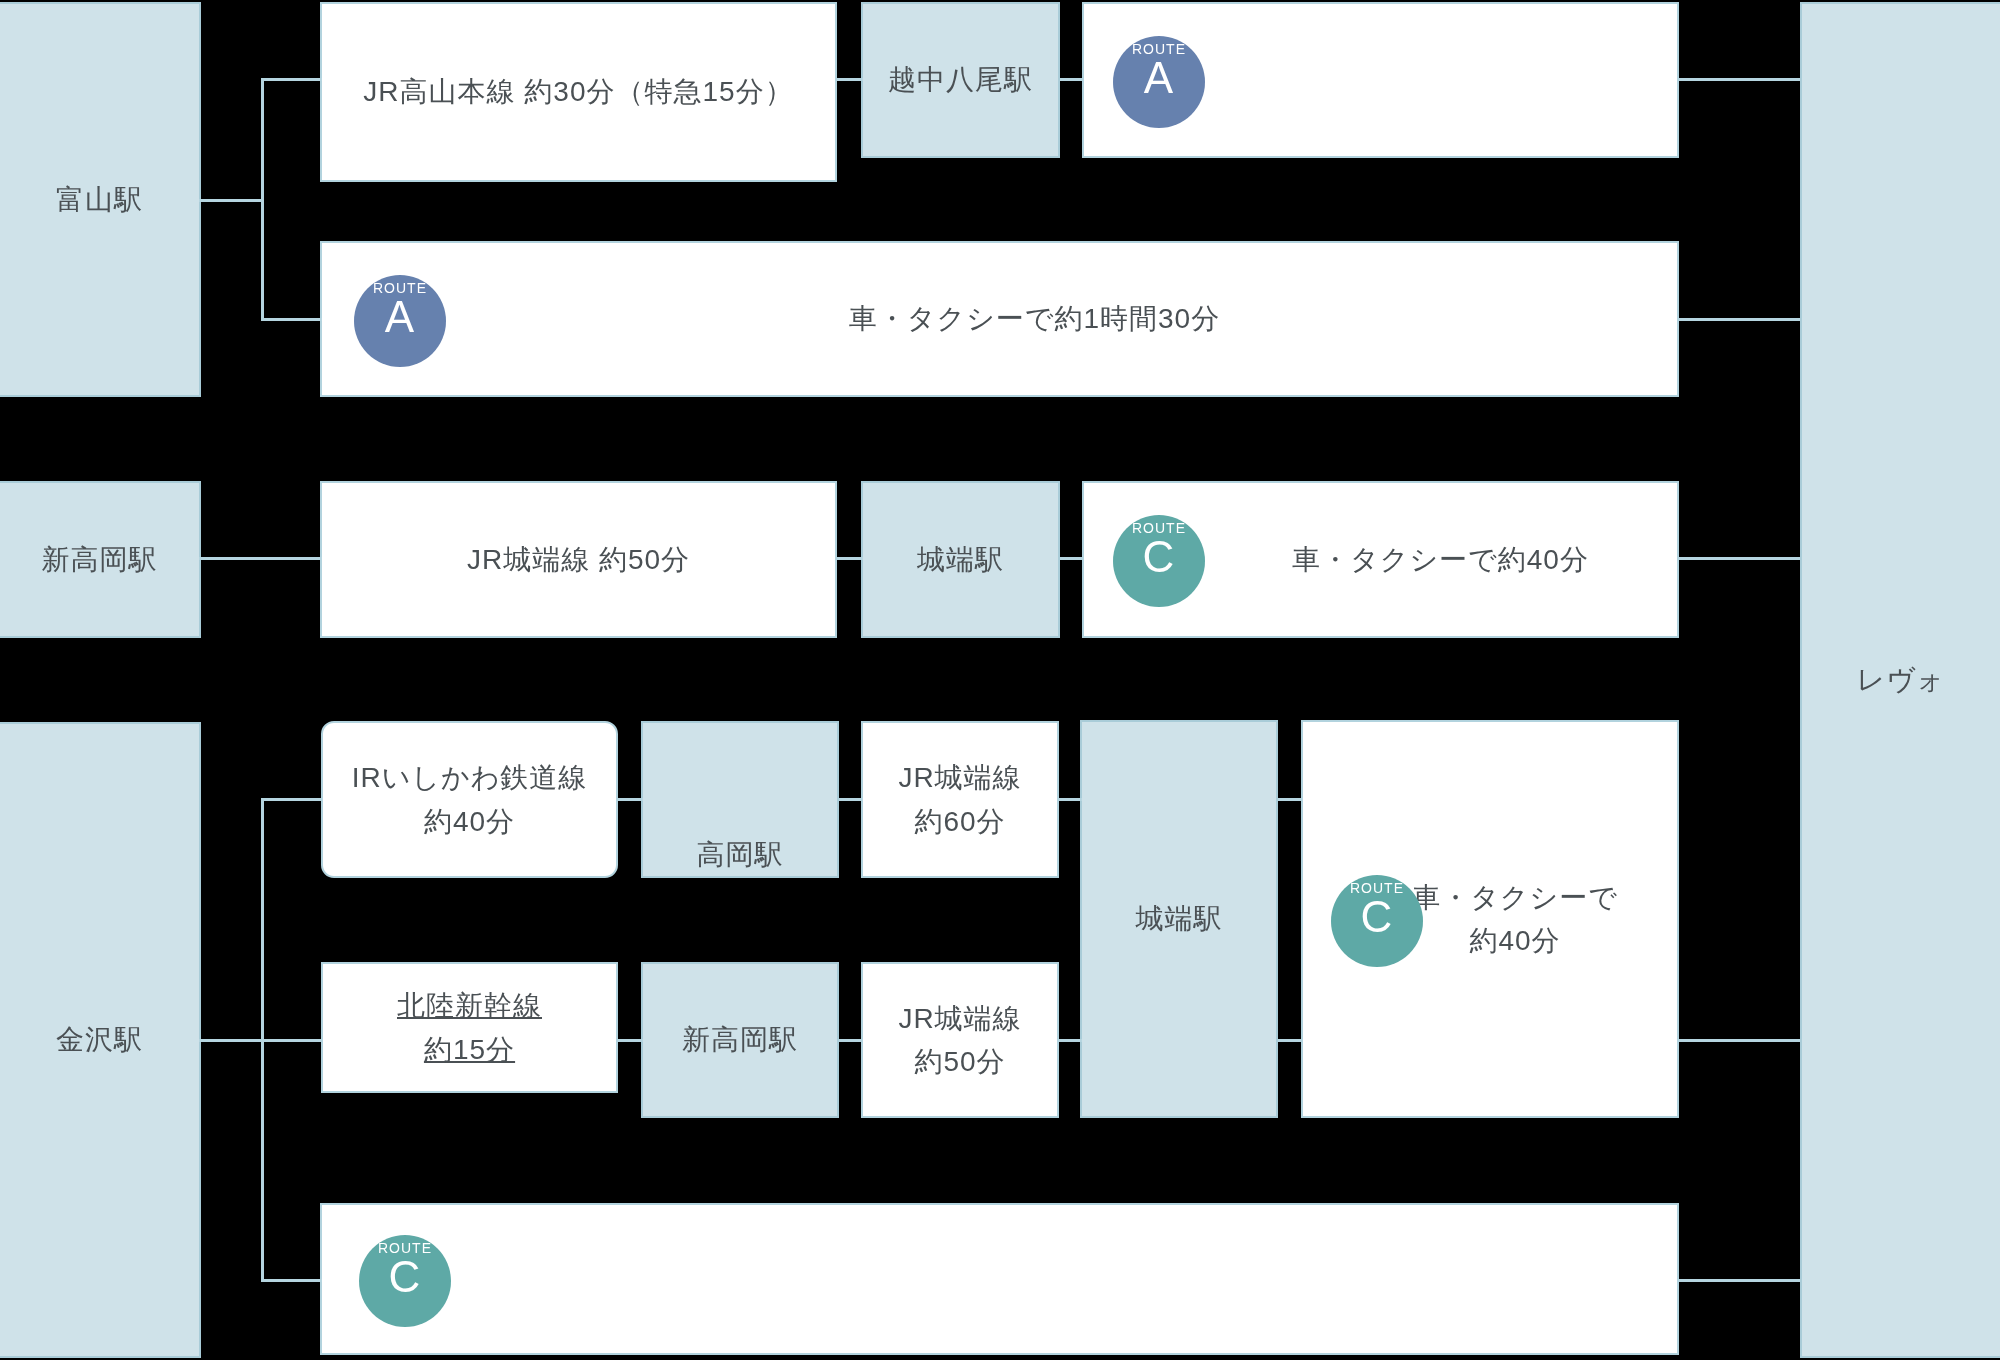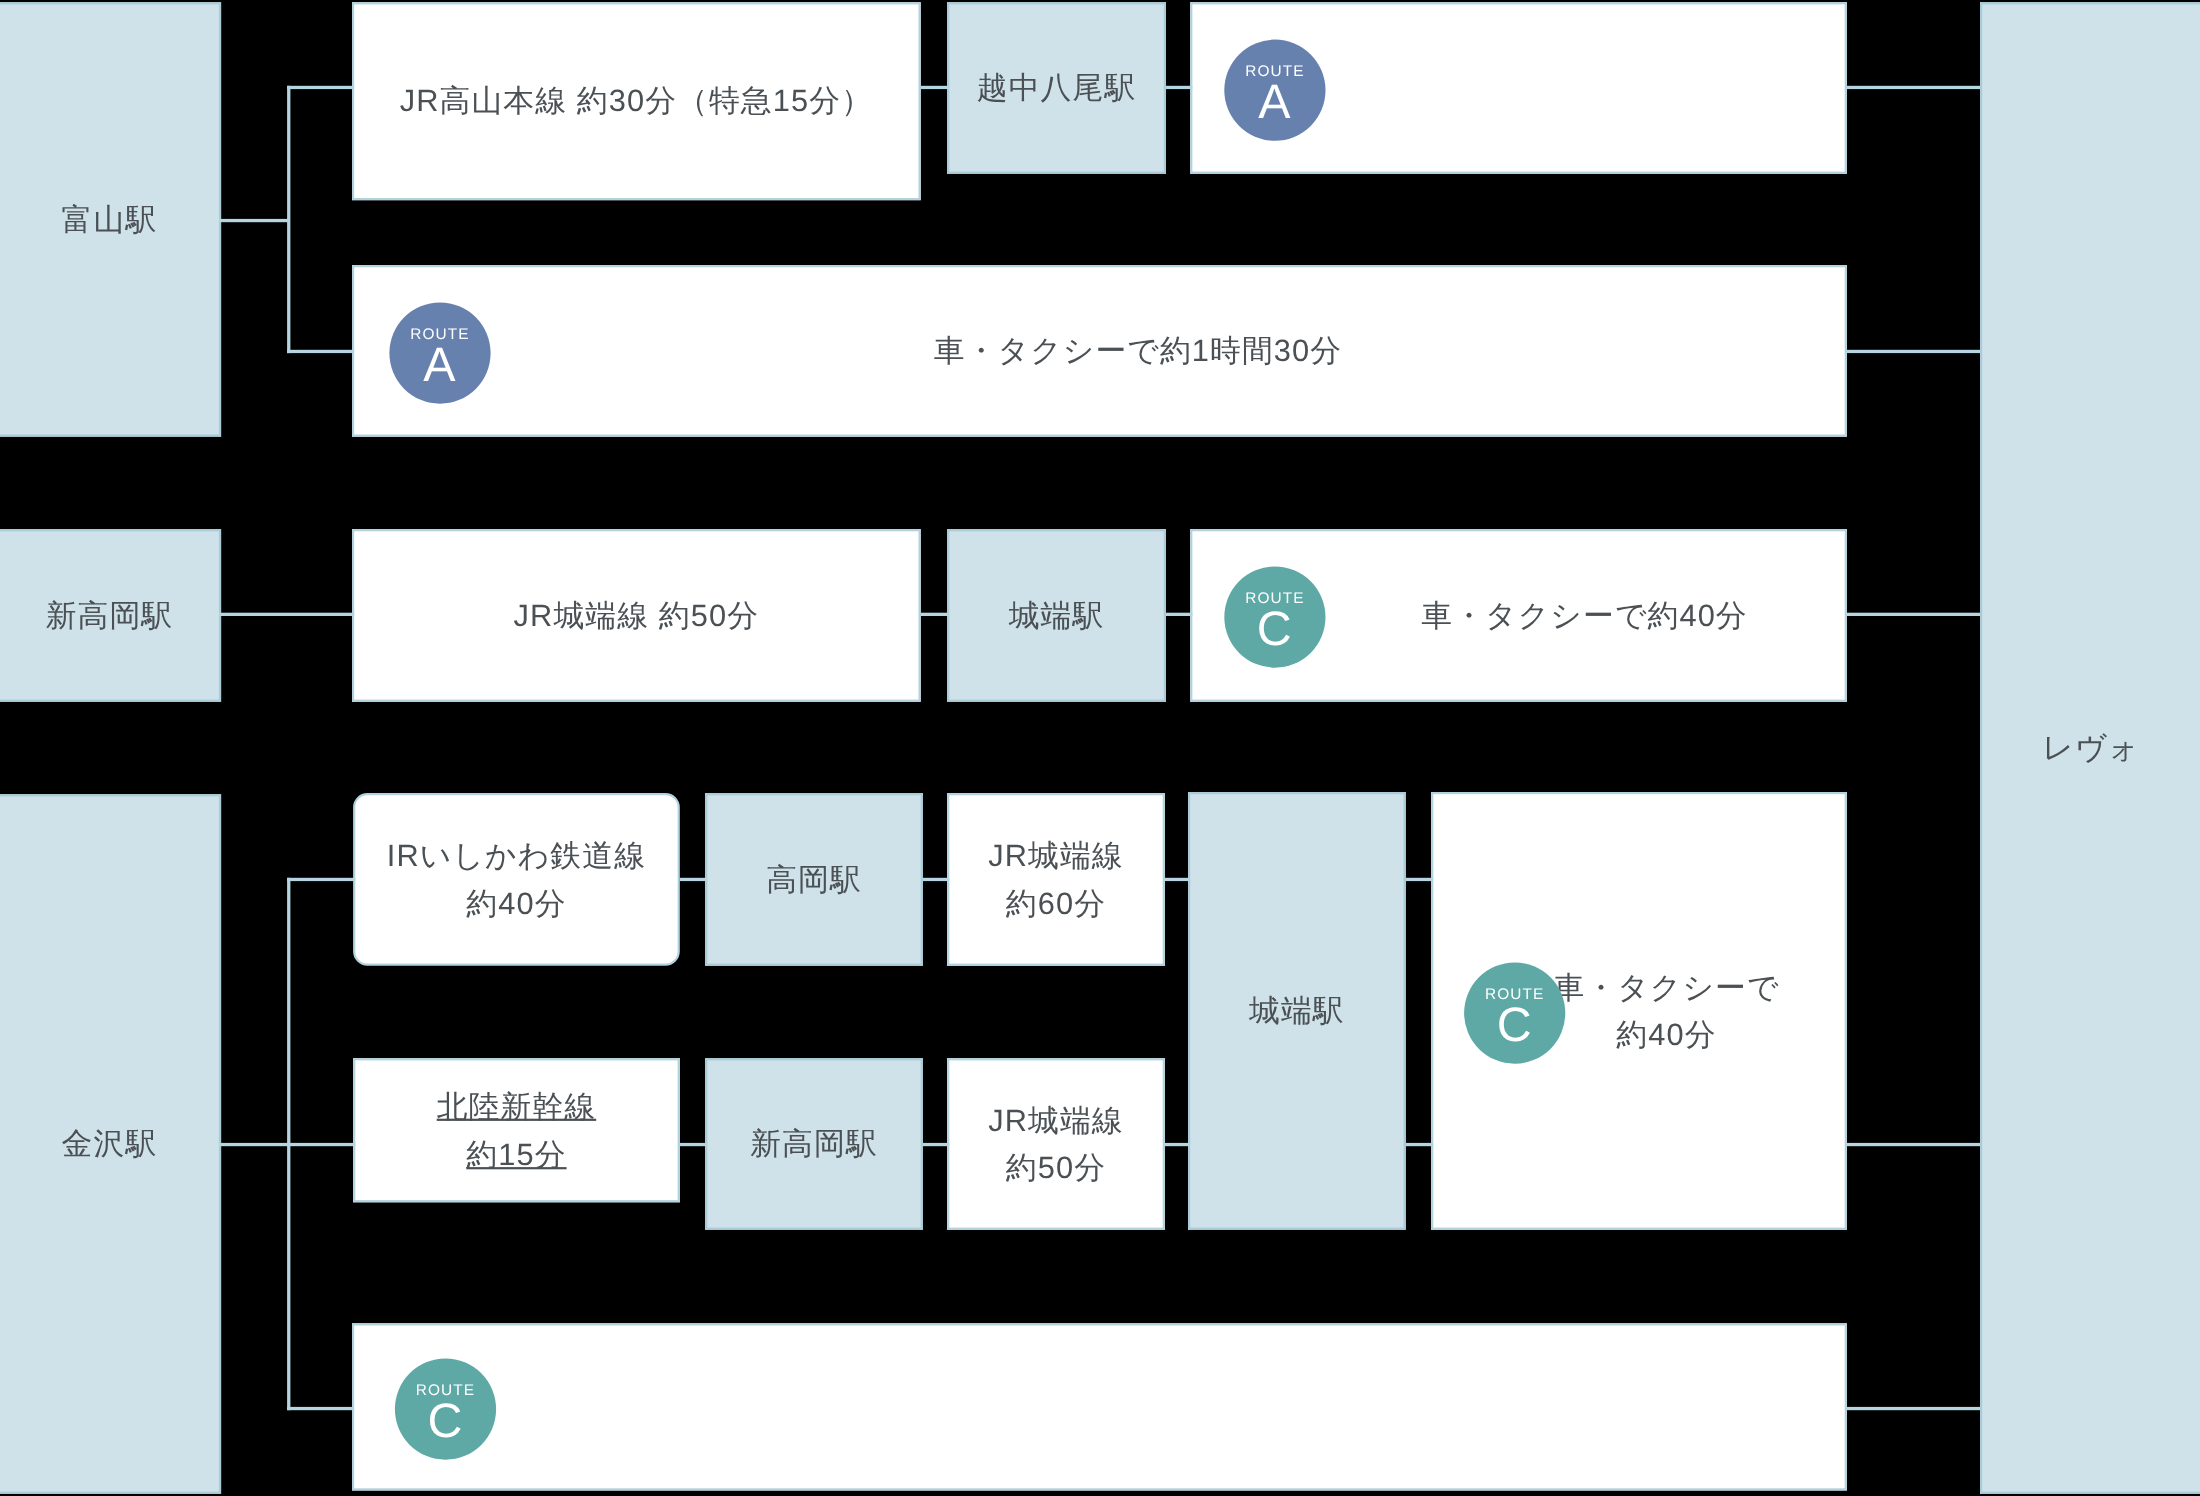--- a/index.html
+++ b/index.html
@@ -11,21 +11,21 @@
   .box{
     position:absolute;box-sizing:border-box;
     display:flex;align-items:center;justify-content:center;text-align:center;
     font-size:28px;letter-spacing:1px;line-height:1.55;
   }
   .blue{background:#cfe2e9;border:2px solid #a9ccd8;}
   .white{background:#ffffff;border:2px solid #b2d3de;}
   .line{position:absolute;background:#b5d5e0;}
   .badge{
     position:absolute;width:92px;height:92px;border-radius:50%;
-    display:flex;flex-direction:column;align-items:center;justify-content:center;
+    display:flex;flex-direction:column;align-items:center;justify-content:flex-start;
     color:#ffffff;padding-top:6px;box-sizing:border-box;
   }
   .badge .rt{font-size:14px;letter-spacing:1px;line-height:1;}
   .badge .ltr{font-size:44px;line-height:0.95;margin-top:1px;}
   .badge-a{background:#6681ae;}
   .badge-c{background:#5ea9a6;}
   .two-line span{display:block;}
   a.taxi{color:#4a6c91;text-decoration:underline;text-underline-offset:7px;text-decoration-thickness:2px;cursor:pointer;}
 </style>
 </head>
@@ -81,21 +81,21 @@
     </div>
     <span>車・タクシーで約40分</span>
   </div>
 
   <div class="box white two-line" style="left:321px;top:721px;width:297px;height:157px;border-radius:13px;">
     <div>
       <span>IRいしかわ鉄道線</span>
       <span>約40分</span>
     </div>
   </div>
-  <div class="box blue" style="left:641px;top:721px;width:198px;height:157px;">
+  <div class="box blue" style="left:641px;top:721px;width:198px;height:157px;align-items:flex-end;">
     <span>高岡駅</span>
   </div>
   <div class="box white two-line" style="left:861px;top:721px;width:198px;height:157px;">
     <div>
       <span>JR城端線</span>
       <span>約60分</span>
     </div>
   </div>
 
   <div class="box white two-line" style="left:321px;top:962px;width:297px;height:131px;text-decoration:underline;">

